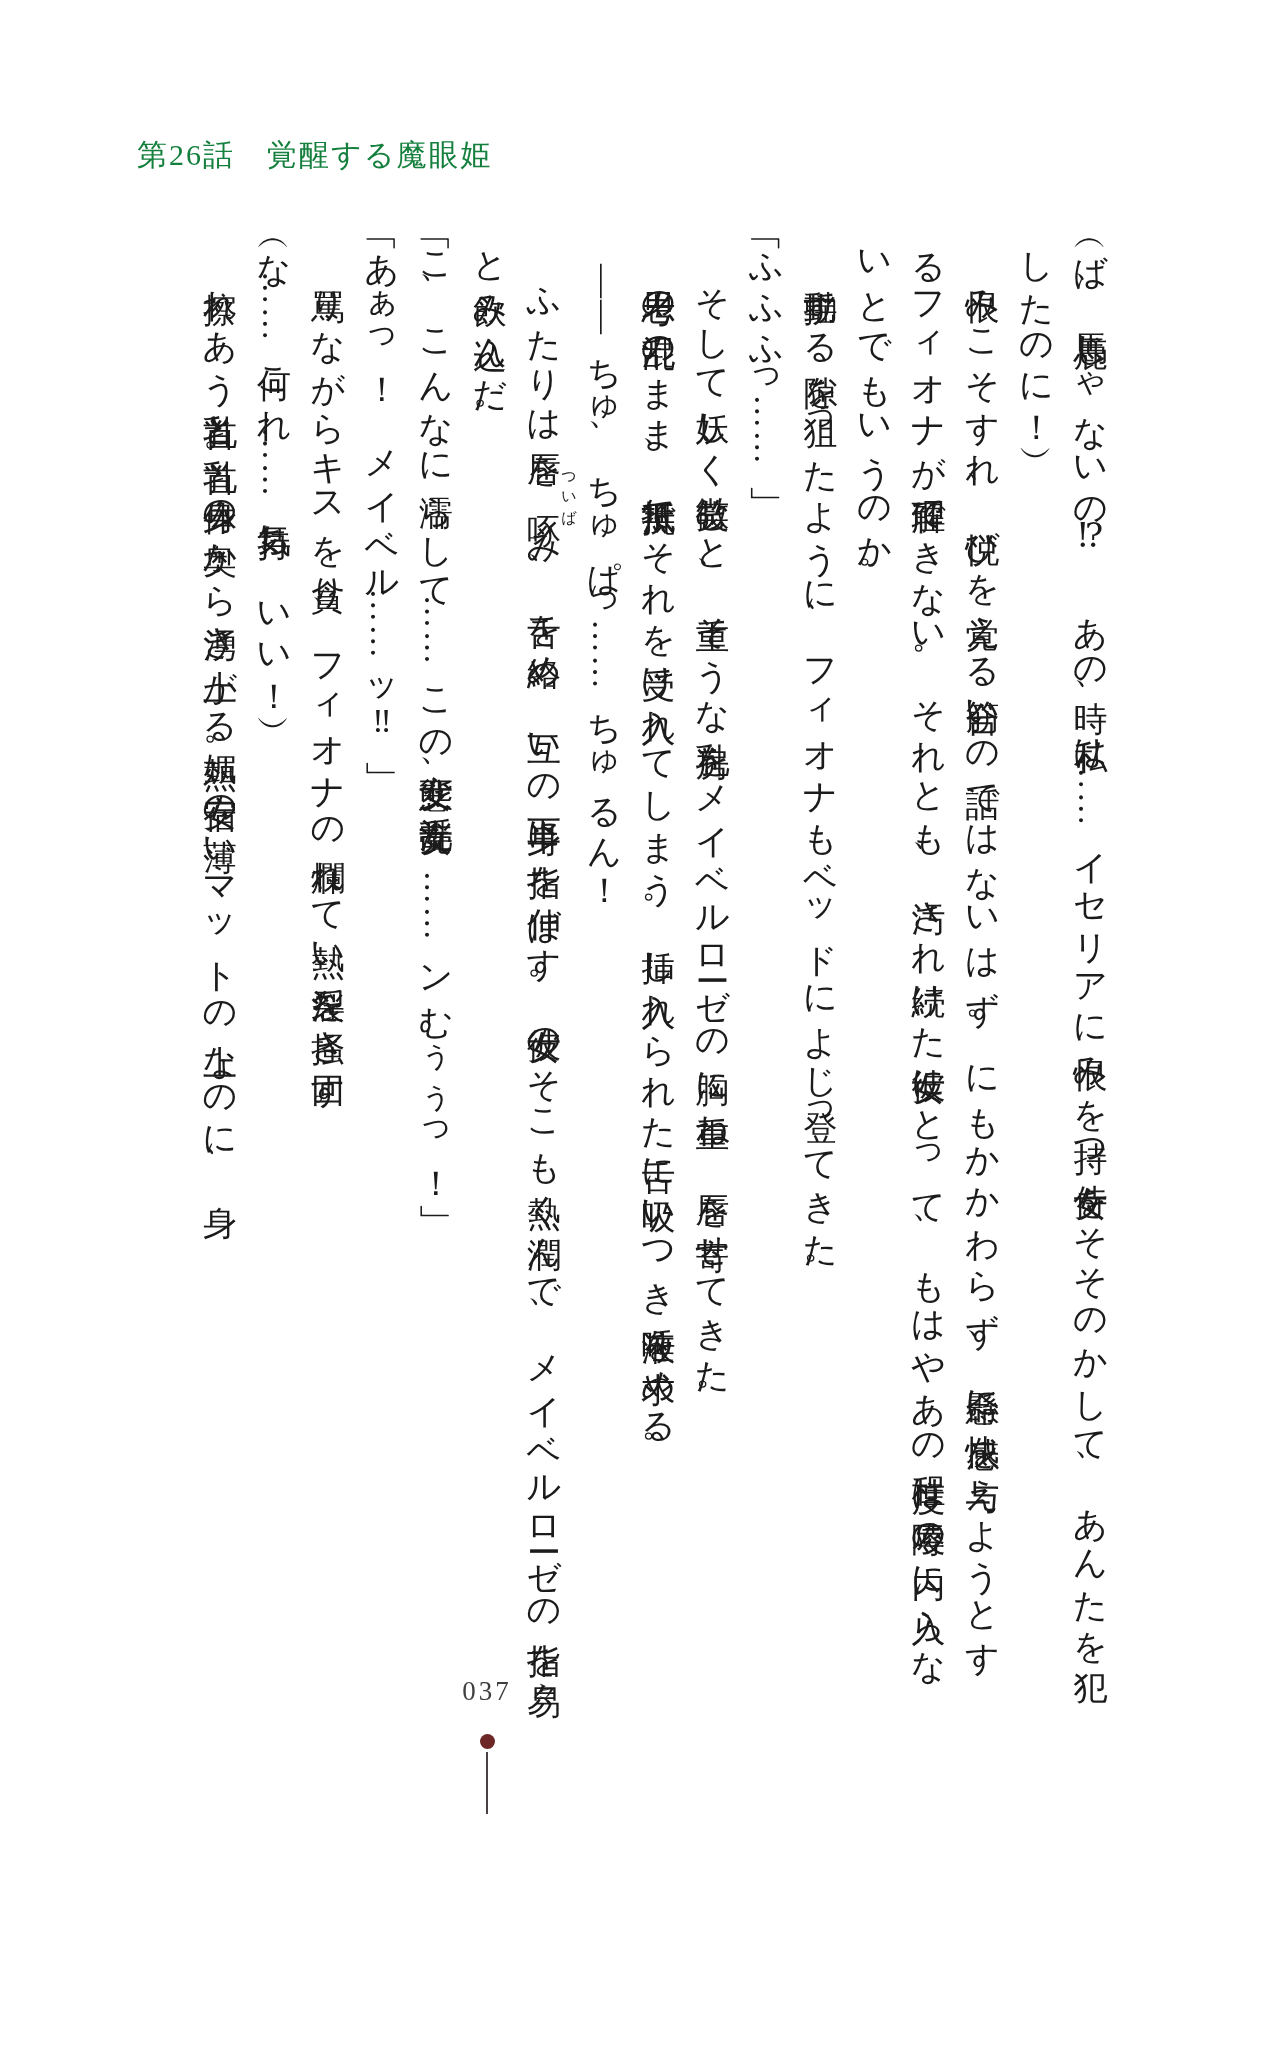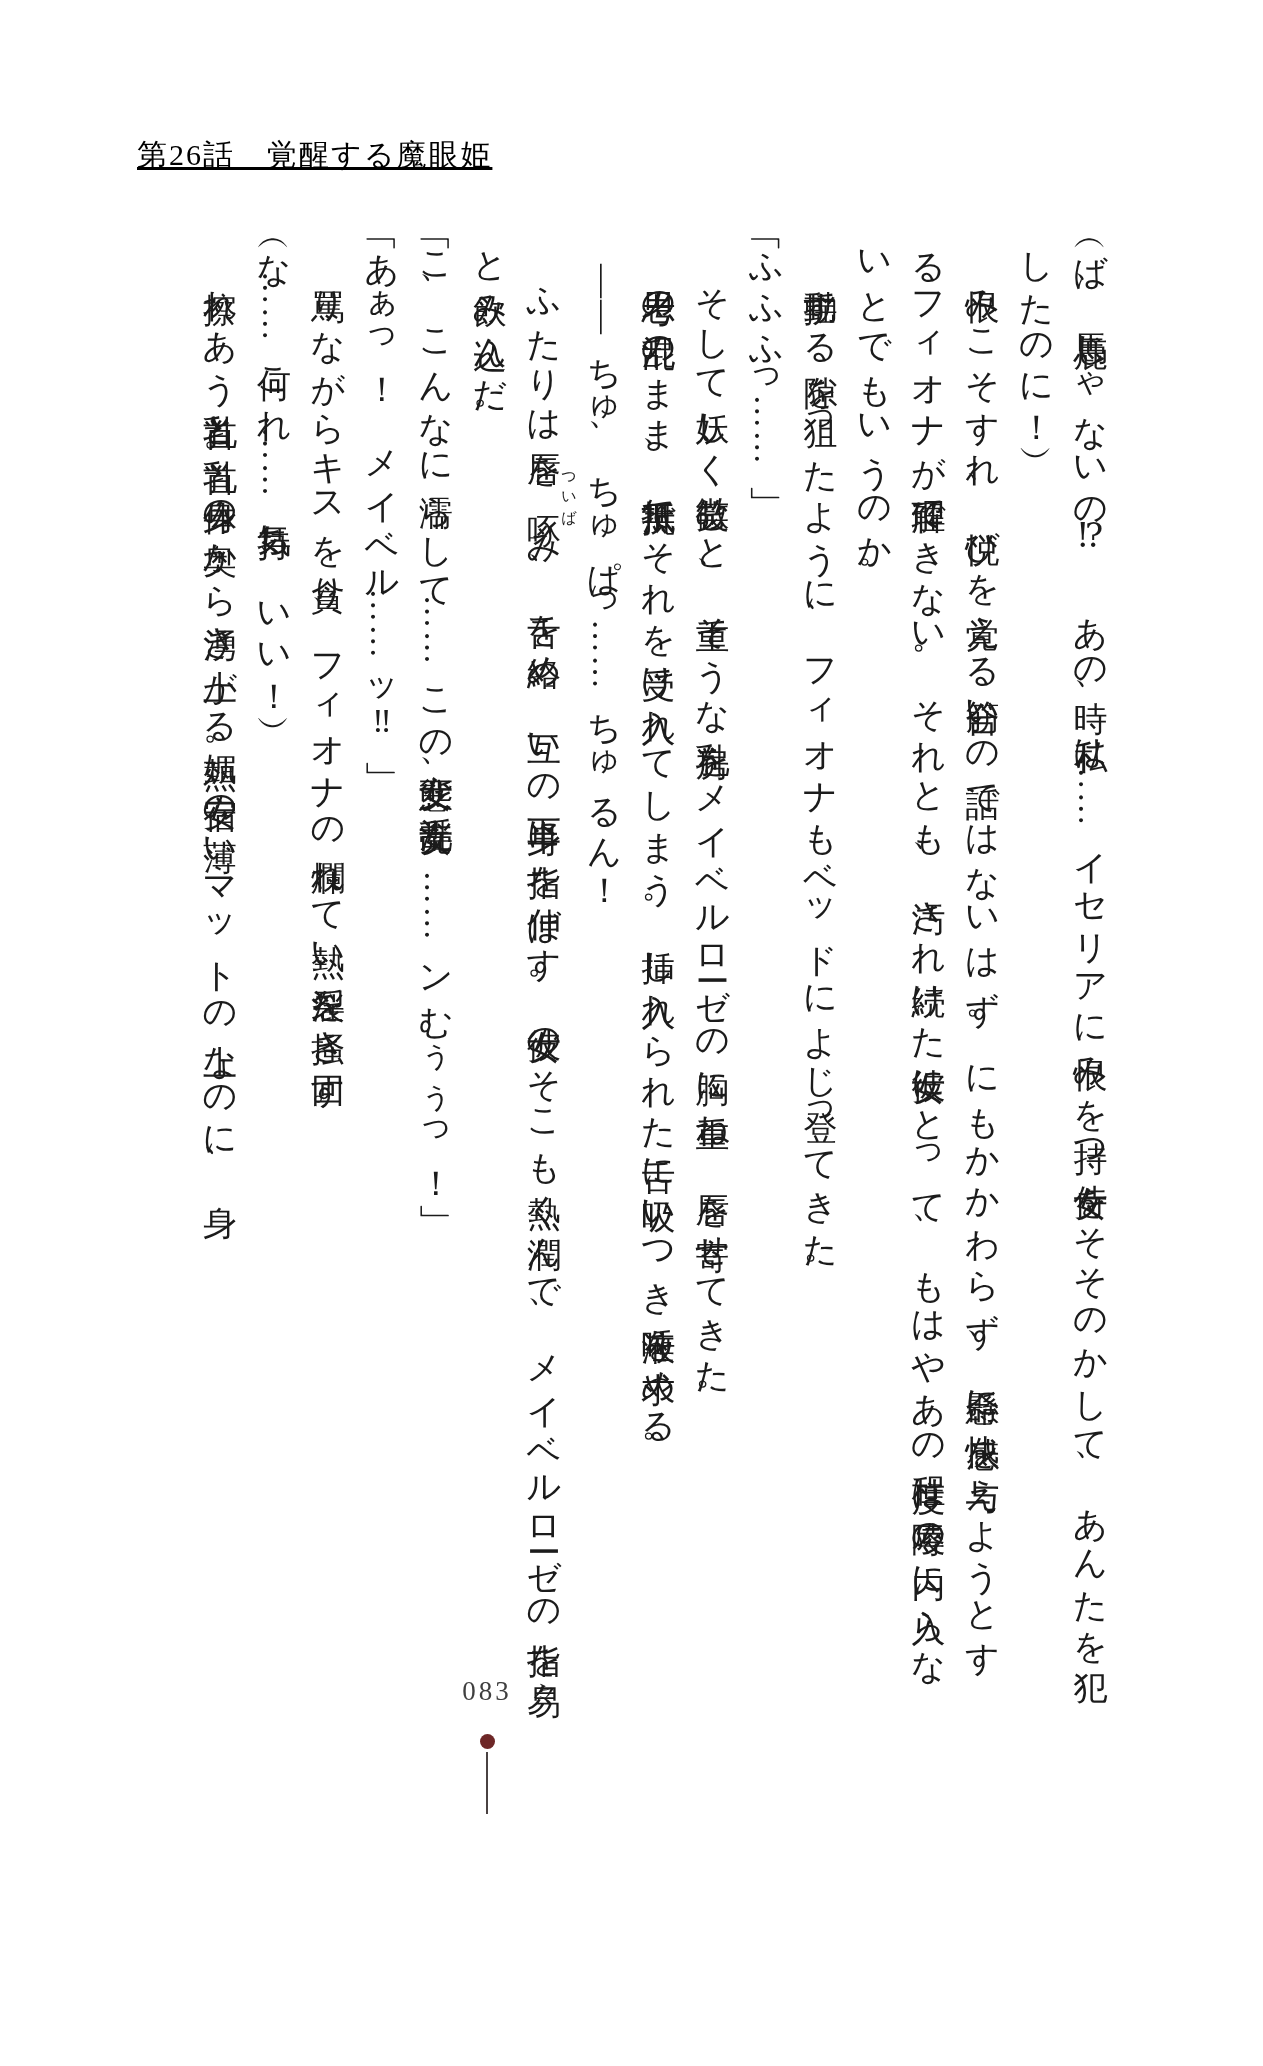--- a/index.html
+++ b/index.html
@@ -13,22 +13,21 @@
     font-family: "Liberation Serif", "DejaVu Serif", serif;
     overflow: hidden;
   }
   .chapter-header {
     position: absolute;
     left: 137px;
     top: 135px;
     font-size: 30px;
     letter-spacing: 2px;
     white-space: nowrap;
-    color: #000000;
-    text-decoration: underline;
+    color: #15803d;
   }
   .text-block {
     position: absolute;
     top: 228px;
     right: 146px;
     height: 1442px;
     writing-mode: vertical-rl;
     text-orientation: mixed;
     font-size: 34px;
     line-height: 54px;
@@ -89,18 +88,18 @@
     <p>　思考の混乱のまま、無抵抗でそれを受け入れてしまう。挿し入れられた舌に吸いつき唾液を求める。</p>
     <p>　――ちゅ、ちゅぱっ……ちゅるん！</p>
     <p><span>　ふたりは唇を</span><ruby><span>啄</span><rt>ついば</rt></ruby><span>み、舌を絡め、互いの下半身に指を伸ばす。彼女のそこも熱く潤んで、メイベルローゼの指を易々と飲み込んだ。</span></p>
     <p>「こ、こんなに濡らして……この変態女、淫乱売女！　……ンむぅぅっ！」</p>
     <p>「あぁっ！　メイベル……ッ‼」</p>
     <p>　罵りながらキスを貪り、フィオナの爛れて熱い淫裂を掻き回す。</p>
     <p>（な……何これ……気持ち、いい！）</p>
     <p>　擦れあう乳首と乳首。身体の奥から湧き上がる媚熱。安宿の薄いマットの上なのに、身</p>
   </div>
 
-  <div class="page-number">083</div>
+  <div class="page-number">037</div>
 
   <div class="footer-dot"></div>
   <div class="footer-line"></div>
 
 </div>
 
 </body></html>

